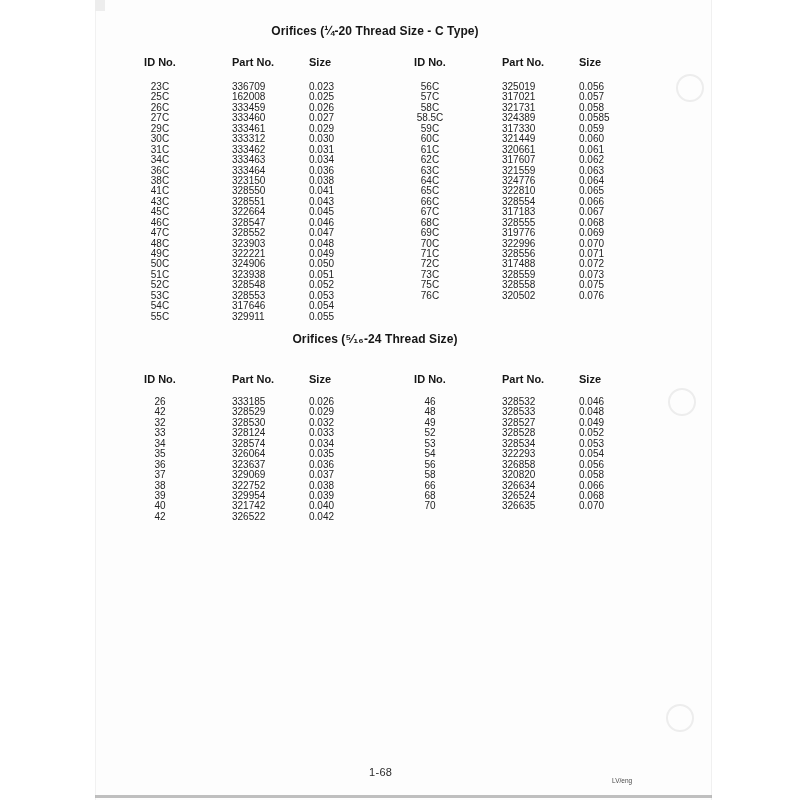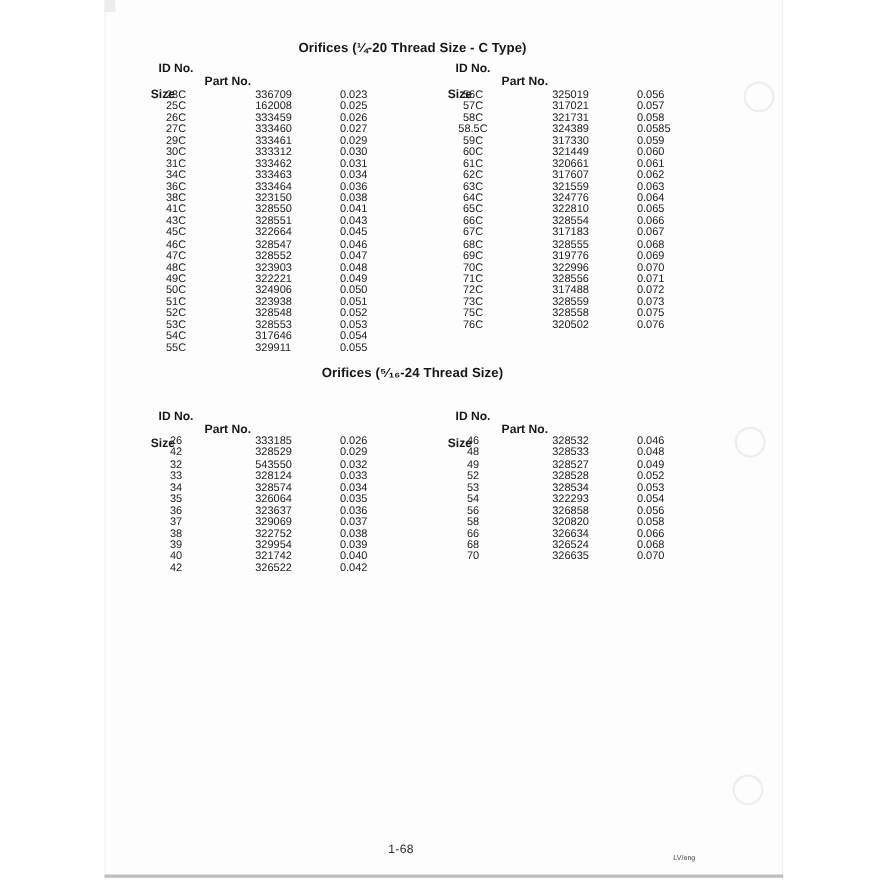--- a/index.html
+++ b/index.html
@@ -28,41 +28,41 @@
     border: 2px solid #ededed; background: #fdfdfd;
   }
   .hole.h1 { left: 676px; top: 74px; }
   .hole.h2 { left: 668px; top: 388px; }
   .hole.h3 { left: 666px; top: 704px; }
 
   .title {
     position: absolute; left: 135px; width: 480px; text-align: center;
     font-size: 12px; font-weight: bold; color: #161616; letter-spacing: 0.1px;
   }
-  .title.t1 { top: 36px; }
+  .title.t1 { top: 24px; }
   .title.t2 { top: 332px; }
 
   .half { position: absolute; width: 250px; }
   .half.t1l { left: 137px; top: 56px; }
   .half.t1r { left: 407px; top: 56px; }
   .half.t2l { left: 137px; top: 373px; }
   .half.t2r { left: 407px; top: 373px; }
 
-  .hdr { display: flex; height: 12px; font-size: 11px; font-weight: bold; color: #161616; flex-direction: column; }
+  .hdr { display: flex; height: 12px; font-size: 11px; font-weight: bold; color: #161616; }
   .t1l .hdr, .t1r .hdr { margin-bottom: 13px; }
   .t2l .hdr, .t2r .hdr { margin-bottom: 11px; }
 
   .row { display: flex; height: 10.45px; font-size: 10px; color: #222; }
 
   .c-id   { width: 46px; text-align: center; }
   .c-part { width: 77px; margin-left: 49px; }
   .c-size { width: 60px; }
 
   .page-number {
-    position: absolute; left: 353px; top: 766px;
+    position: absolute; left: 369px; top: 766px;
     font-size: 11px; color: #2a2a2a; letter-spacing: 0.3px;
   }
   .footer-note {
     position: absolute; left: 612px; top: 777px;
     font-size: 6.5px; color: #4a4a4a;
   }
 </style>
 </head>
 <body>
 
@@ -329,21 +329,21 @@
         <span class="c-part">333185</span>
         <span class="c-size">0.026</span>
       </div>
       <div class="row">
         <span class="c-id">42</span>
         <span class="c-part">328529</span>
         <span class="c-size">0.029</span>
       </div>
       <div class="row">
         <span class="c-id">32</span>
-        <span class="c-part">543550</span>
+        <span class="c-part">328530</span>
         <span class="c-size">0.032</span>
       </div>
       <div class="row">
         <span class="c-id">33</span>
         <span class="c-part">328124</span>
         <span class="c-size">0.033</span>
       </div>
       <div class="row">
         <span class="c-id">34</span>
         <span class="c-part">328574</span>

